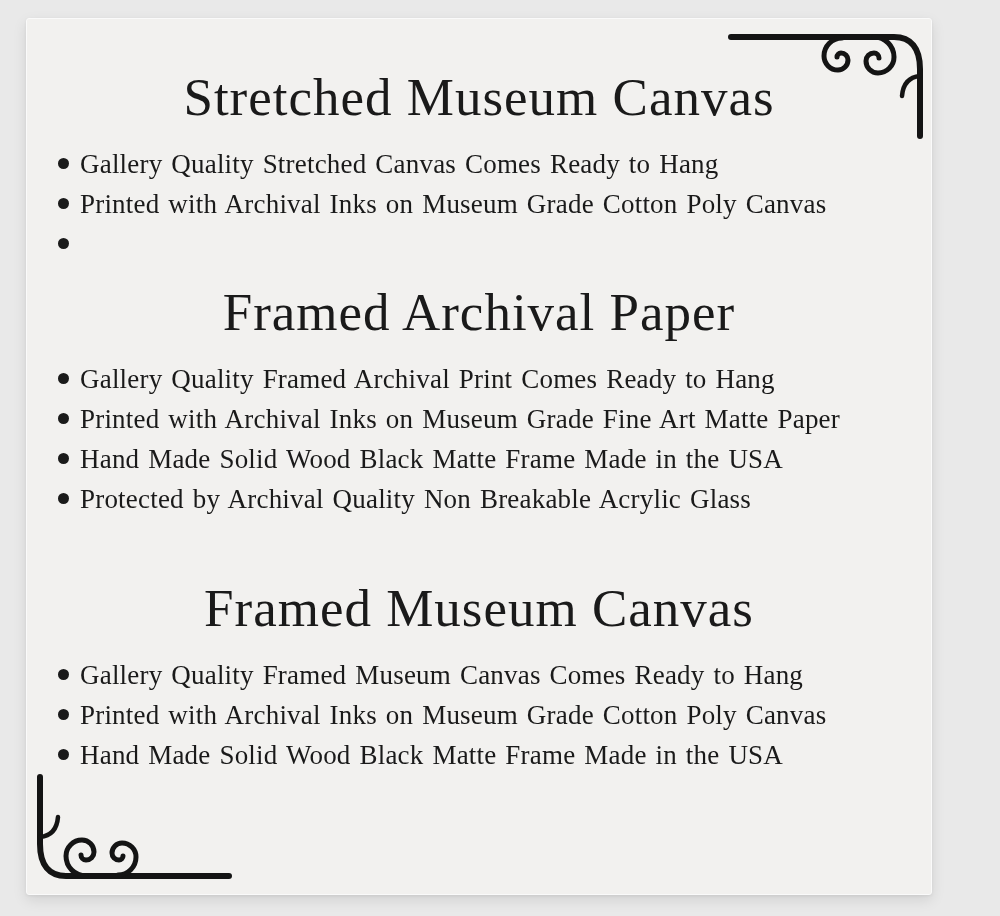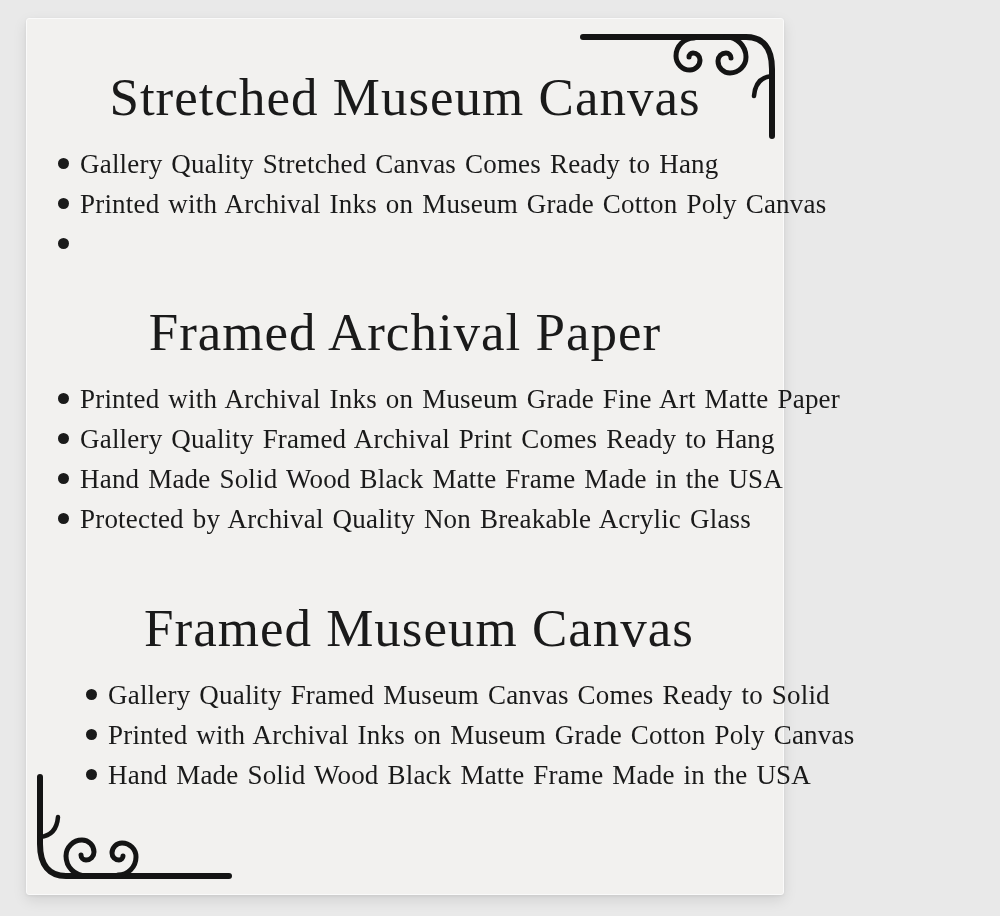--- a/index.html
+++ b/index.html
@@ -13,21 +13,21 @@
   }
   .page {
     position: relative;
     width: 1000px;
     height: 916px;
   }
   .card {
     position: absolute;
     left: 26px;
     top: 18px;
-    width: 758px;
+    width: 906px;
     height: 877px;
     box-sizing: border-box;
     background: var(--card-bg, #f2f1ef);
     border-radius: 3px;
     box-shadow: 0 5px 14px rgba(0,0,0,0.10), 0 1px 3px rgba(0,0,0,0.06);
     border: 1px solid #fafafa;
     padding-top: 47px;
   }
   .corner {
     position: absolute;
@@ -70,22 +70,22 @@
     margin: 14px 11px 0 0;
     border-radius: 50%;
     background: var(--text-color, #161616);
   }
   .bullet-text {
     font-size: 27px;
     letter-spacing: 0.2px;
     word-spacing: 2px;
     color: var(--text-color, #161616);
   }
-  .section + .section { margin-top: 52px; }
-  .section.third { margin-top: 58px; margin-left: 28px; }
+  .section + .section { margin-top: 32px; }
+  .section.third { margin-top: 58px; }
 </style>
 </head>
 <body>
 
 <div class="page">
   <div class="card">
 
     <div class="corner top-right">
       <svg viewBox="0 0 196 110" xmlns="http://www.w3.org/2000/svg">
         <path d="M 3,5 H 166 C 183,5 192,16 192,37 V 104" stroke-width="6"></path>
@@ -119,43 +119,43 @@
           <span class="dot"></span>
         </div>
       </div>
     </div>
 
     <div class="section second">
       <h1 class="section-title">Framed Archival Paper</h1>
       <div class="bullets">
         <div class="bullet">
           <span class="dot"></span>
-          <span class="bullet-text">Printed with Archival Inks on Museum Grade Fine Art Matte Paper</span>
+          <span class="bullet-text">Gallery Quality Framed Archival Print Comes Ready to Hang</span>
         </div>
         <div class="bullet">
           <span class="dot"></span>
-          <span class="bullet-text">Gallery Quality Framed Archival Print Comes Ready to Hang</span>
+          <span class="bullet-text">Printed with Archival Inks on Museum Grade Fine Art Matte Paper</span>
         </div>
         <div class="bullet">
           <span class="dot"></span>
           <span class="bullet-text">Hand Made Solid Wood Black Matte Frame Made in the USA</span>
         </div>
         <div class="bullet">
           <span class="dot"></span>
           <span class="bullet-text">Protected by Archival Quality Non Breakable Acrylic Glass</span>
         </div>
       </div>
     </div>
 
     <div class="section third">
       <h1 class="section-title">Framed Museum Canvas</h1>
       <div class="bullets">
         <div class="bullet">
           <span class="dot"></span>
-          <span class="bullet-text">Gallery Quality Framed Museum Canvas Comes Ready to Solid</span>
+          <span class="bullet-text">Gallery Quality Framed Museum Canvas Comes Ready to Hang</span>
         </div>
         <div class="bullet">
           <span class="dot"></span>
           <span class="bullet-text">Printed with Archival Inks on Museum Grade Cotton Poly Canvas</span>
         </div>
         <div class="bullet">
           <span class="dot"></span>
           <span class="bullet-text">Hand Made Solid Wood Black Matte Frame Made in the USA</span>
         </div>
       </div>

